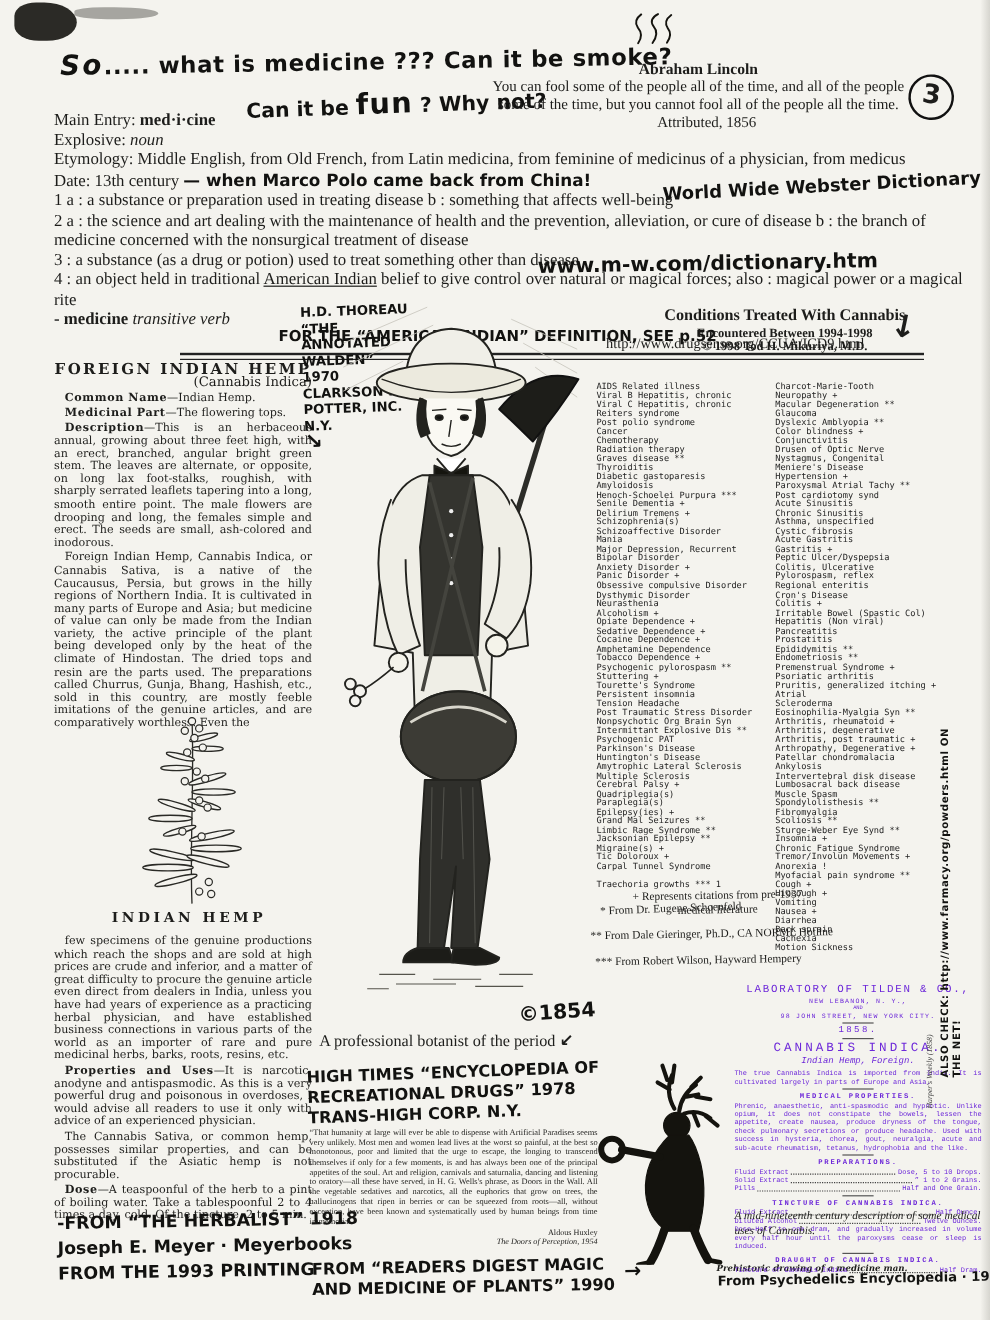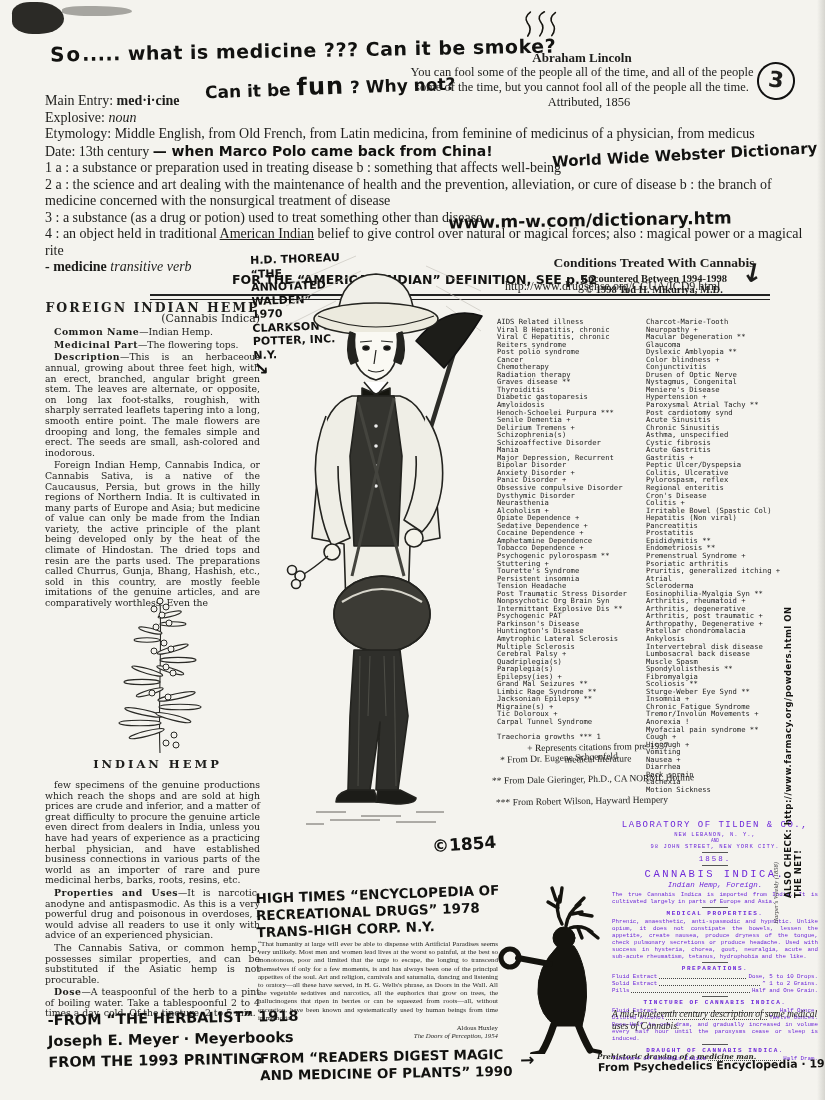--- a/index.html
+++ b/index.html
@@ -5,21 +5,21 @@
   html,body{margin:0;padding:0;background:#c9c8c2;}
   .page{position:relative;width:825px;height:1100px;background:#f4f3ee;overflow:hidden;
         font-family:"Liberation Serif",serif;color:#1d1d1b;margin:0 auto;}
   .abs{position:absolute;}
   .hw{font-family:"DejaVu Sans",sans-serif;font-weight:700;color:#121210;}
   
   .blob{background:#15140f;border-radius:40% 60% 55% 45%;opacity:.9;}
   .edge-r{background:linear-gradient(to right,#f4f3ee,#d6d5cf);}
   
   #hand-q1{left:50px;top:38px;font-size:19px;letter-spacing:.5px;transform:rotate(-1deg);white-space:nowrap;}
-  #hand-q1 .so{font-size:20px;letter-spacing:2px;}
+  #hand-q1 .so{font-size:23px;letter-spacing:2px;font-style:italic;}
   #hand-q2{left:205px;top:72px;font-size:17px;transform:rotate(-2deg);white-space:nowrap;}
   #hand-q2 .fun{font-size:24px;letter-spacing:1px;}
   #lincoln{left:408px;top:50px;width:348px;font-size:12.5px;line-height:15px;text-align:center;}
   #lincoln .name{font-weight:bold;font-size:13px;}
   #page-circle{left:757px;top:62px;width:34px;height:34px;border:2.5px solid #111;border-radius:50%;
       text-align:center;line-height:32px;font-size:22px;font-weight:bold;transform:rotate(8deg);font-family:"DejaVu Sans",sans-serif;}
   #dict{left:45px;top:93px;width:776px;font-size:14px;line-height:16.5px;}
   #dict .mono{font-family:"DejaVu Sans Mono",monospace;font-size:12px;}
   #dict u{text-decoration:underline;}
   #webster-note{left:552px;top:146px;font-size:15px;transform:rotate(-3deg);white-space:nowrap;}
@@ -288,20 +288,24 @@
         <path d="M82,544 L108,544 L112,556 L70,556 Q70,548 82,544Z" fill="#1c1c18"></path>
         <path d="M112,544 L134,544 L150,552 Q150,558 130,558 L110,556Z" fill="#1c1c18"></path>
 
         <g stroke-width="0.9" stroke="#55544c">
           <path d="M50,566 h30 M95,570 h40 M150,566 h28 M64,574 h50 M130,576 h40 M40,578 h18"></path>
         </g>
       </g>
     </svg>
   </div>
   <div class="abs hw" id="c1854">©1854</div>
+  <div class="abs" id="bot-caption">
+    <span>A professional botanist of the period</span>
+    <span class="arrow" style="font-size:14px;">↙</span>
+  </div>
   <div class="abs hw" id="hightimes">
     <div>
         <div>HIGH TIMES “ENCYCLOPEDIA OF</div>
         <div>RECREATIONAL DRUGS” 1978</div>
         <div>TRANS-HIGH CORP. N.Y.</div>
       </div>
   </div>
 
   <div class="abs" id="huxley">
     <div>“That humanity at large will ever be able to dispense with Artificial Paradises seems very unlikely. Most men and women lead lives at the worst so painful, at the best so monotonous, poor and limited that the urge to escape, the longing to transcend themselves if only for a few moments, is and has always been one of the principal appetites of the soul. Art and religion, carnivals and saturnalia, dancing and listening to oratory—all these have served, in H. G. Wells's phrase, as Doors in the Wall. All the vegetable sedatives and narcotics, all the euphorics that grow on trees, the hallucinogens that ripen in berries or can be squeezed from roots—all, without exception, have been known and systematically used by human beings from time immemorial.”</div>

